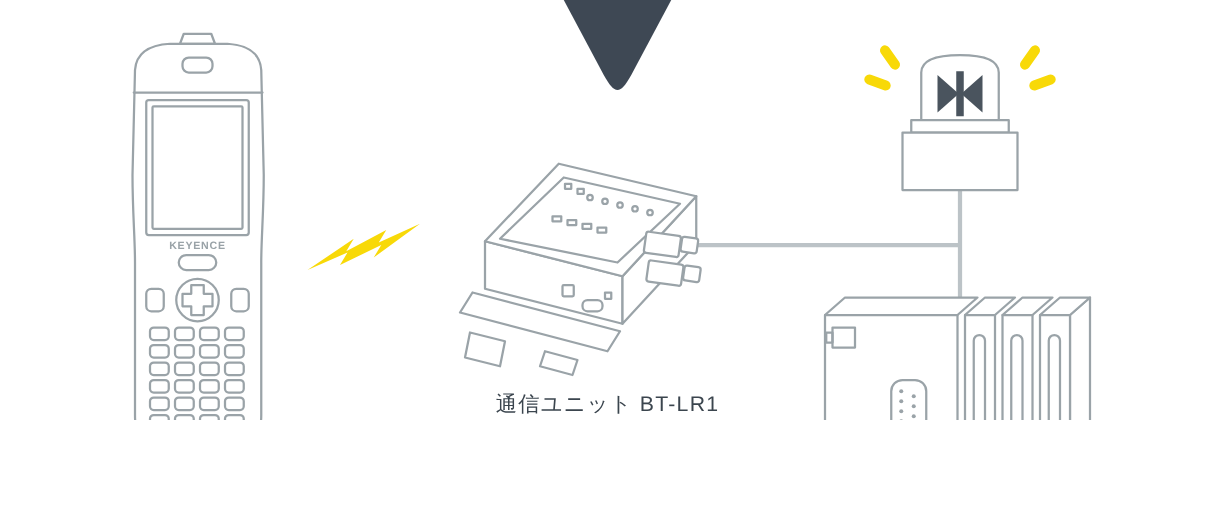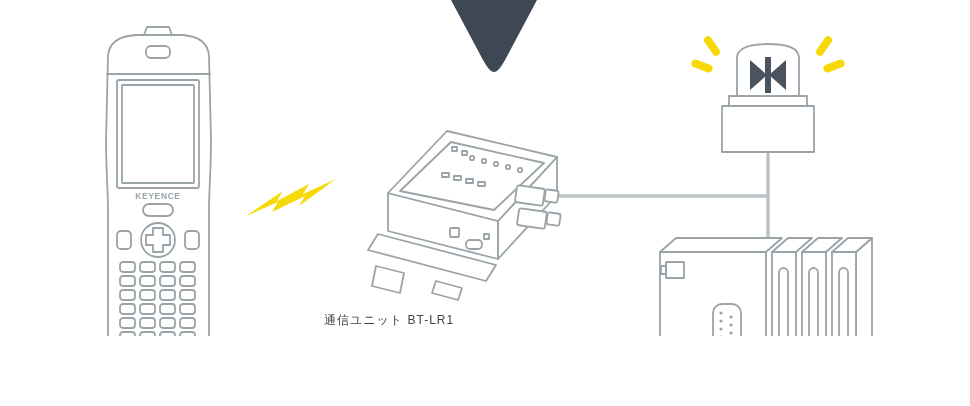--- a/index.html
+++ b/index.html
@@ -8,22 +8,22 @@
   svg{position:absolute;left:0;top:0;}
   
   .ln{fill:none;stroke:var(--outline);stroke-width:1.8;stroke-linejoin:round;stroke-linecap:round;}
   .fw{fill:#fff;stroke:var(--outline);stroke-width:1.8;stroke-linejoin:round;}
   .yellow{fill:var(--accent-yellow);stroke:none;}
   .dark{fill:var(--arrow-dark);stroke:none;}
   .sym{fill:var(--symbol-dark);stroke:none;}
   .conn{stroke:var(--connector-line);stroke-width:3.4;fill:none;}
   .dot{fill:var(--outline);stroke:none;}
   .brand{font:bold 8.5px "Liberation Sans",sans-serif;fill:var(--outline);letter-spacing:.6px;}
-  .unit-label{position:absolute;left:324px;top:312px;width:300px;text-align:left;
-              font-size:12px;letter-spacing:1px;color:var(--label-text);}
+  .unit-label{position:absolute;left:336px;top:312px;width:300px;text-align:center;
+              font-size:17px;letter-spacing:1px;color:var(--label-text);}
 </style>
 </head>
 <body>
 
 <div class="stage">
 <svg width="970" height="406" viewBox="0 0 970 406">
 
   <defs>
     <rect id="key" width="15" height="10" rx="3" class="fw"></rect>
   </defs>

